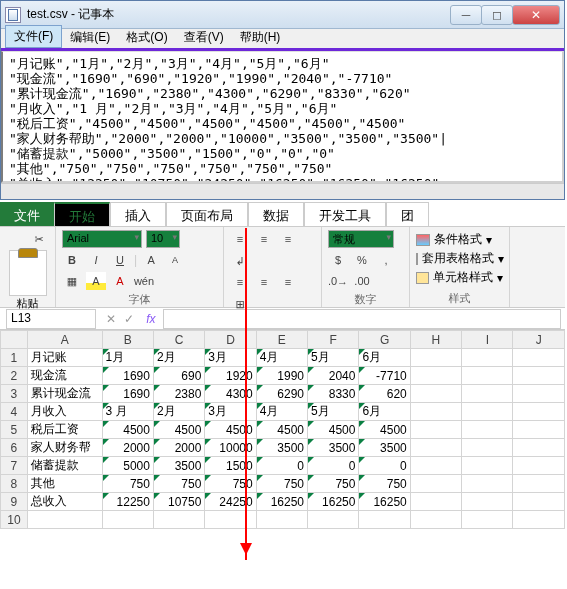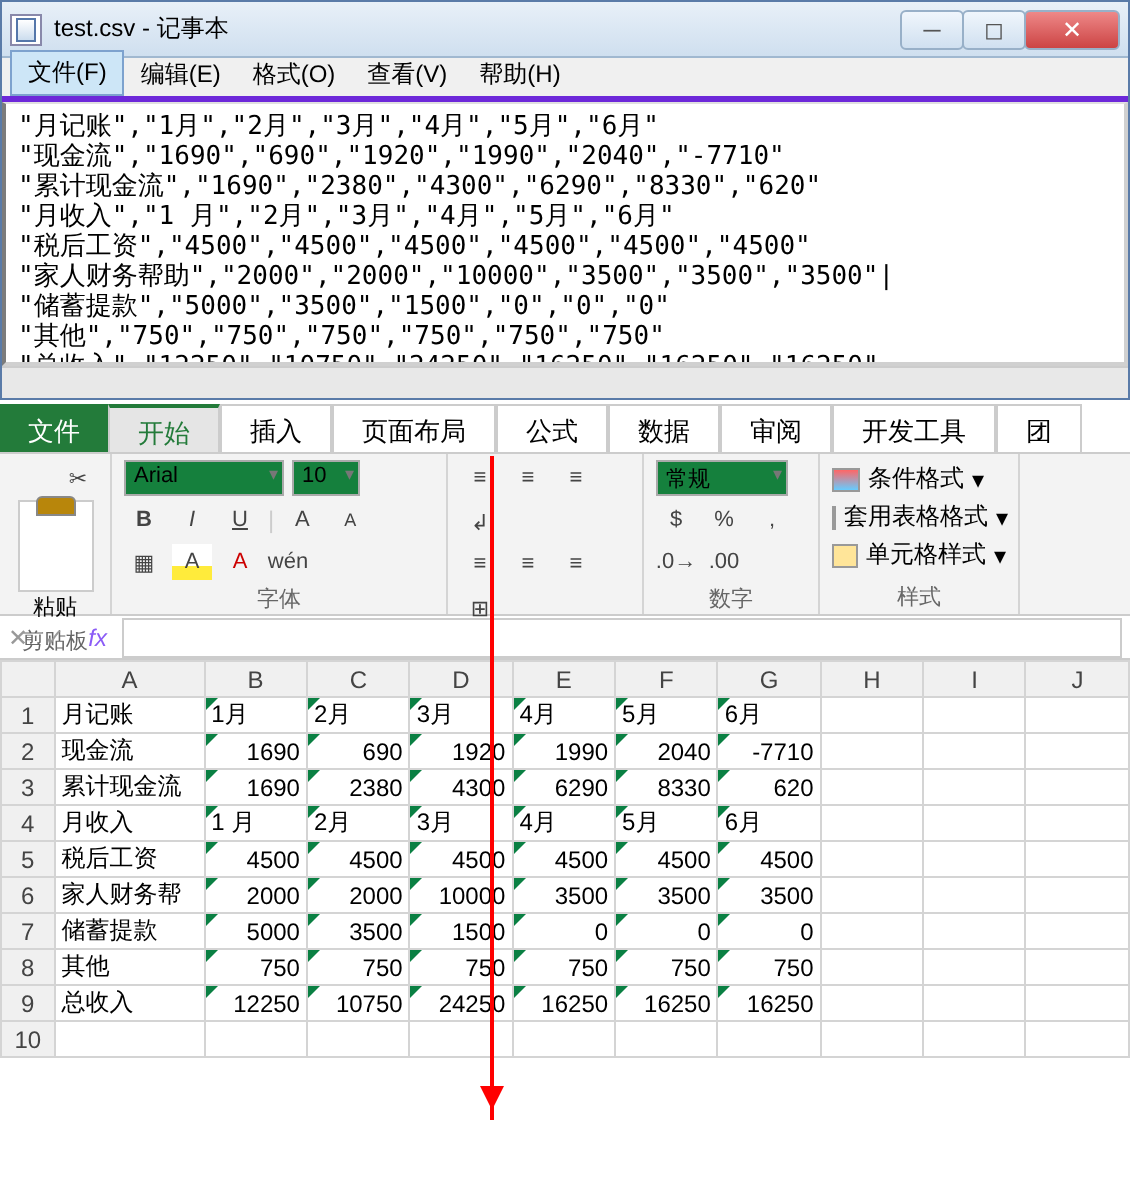--- a/index.html
+++ b/index.html
@@ -21,21 +21,21 @@
 .np-scroll{height:16px;background:#e8e8e8;border-top:1px solid #ccc}
 
 
 .arrow{position:absolute;left:245px;top:26px;width:2px;height:332px;background:red;z-index:50}
 .arrow::after{content:"";position:absolute;bottom:-1px;left:-5px;border:6px solid transparent;border-top:12px solid red}
 
 
 .excel{width:565px;position:relative;margin-top:2px}
 .ex-tabrow{height:24px;background:#fff;display:flex;}
 .ex-tab{padding:4px 14px 3px;border:1px solid #ccc;border-bottom:none;background:#fff;font-size:13px}
-.ex-tab.active{background:#e5e5e5;color:#237b3a;border-top:2px solid #237b3a}
+.ex-tab.active{background:#000000;color:#237b3a;border-top:2px solid #237b3a}
 .ex-filetab{background:#237b3a;color:#fff;padding:5px 14px;font-size:13px}
 .ex-ribbon{height:82px;background:#f3f3f3;border-top:1px solid #ccc;border-bottom:1px solid #ccc;display:flex}
 .ex-group{border-right:1px solid #d4d4d4;padding:3px 6px 1px;display:flex;flex-direction:column;justify-content:space-between}
 .ex-group-label{text-align:center;color:#666;font-size:11px;padding-top:2px}
 .ex-g1{width:56px}
 .ex-g2{width:168px}
 .ex-g3{width:98px}
 .ex-g4{width:88px}
 .ex-g5{width:100px}
 .paste-big{width:38px;height:46px;background:#fff;border:1px solid #ccc;margin:2px auto 0;position:relative}
@@ -94,23 +94,21 @@
   <div class="np-scroll"></div>
 </div>
 
 <div class="excel">
   <div class="arrow"></div>
   <div class="ex-tabrow">
     <span class="ex-filetab">文件</span>
     <span class="ex-tab active">开始</span>
     <span class="ex-tab">插入</span>
     <span class="ex-tab">页面布局</span>
-    <span class="ex-tab">公式</span>
     <span class="ex-tab">数据</span>
-    <span class="ex-tab">审阅</span>
     <span class="ex-tab">开发工具</span>
     <span class="ex-tab">团</span>
   </div>
 
   <div class="ex-ribbon">
     <div class="ex-group ex-g1">
       <div>
         <div class="mini-row" style="justify-content:flex-end">
             <span class="mini-btn">✂</span>
           </div>
@@ -184,20 +182,21 @@
       <div>
         <div class="style-row"><span class="sicon" style="background:linear-gradient(#f66,#6cf)"></span><span>条件格式</span> ▾</div>
         <div class="style-row"><span class="sicon" style="background:#b4d7a8"></span><span>套用表格格式</span> ▾</div>
         <div class="style-row"><span class="sicon" style="background:#ffe599"></span><span>单元格样式</span> ▾</div>
       </div>
       <div class="ex-group-label">样式</div>
     </div>
   </div>
 
   <div class="ex-cellbar">
+    <div class="namebox">L13</div>
     <span style="padding:0 4px;color:#999">✕</span>
     <span style="padding:0 4px;color:#999">✓</span>
     <span class="fx">fx</span>
     <div class="formulabox"></div>
   </div>
 
   <div class="ex-grid">
     <table id="grid">
         <tbody>
           <tr>
@@ -248,21 +247,21 @@
             <td class="green-tri num">6290</td>
             <td class="green-tri num">8330</td>
             <td class="green-tri num">620</td>
             <td class=""></td>
             <td class=""></td>
             <td class=""></td>
           </tr>
           <tr>
             <td class="rowh">4</td>
             <td class="">月收入</td>
-            <td class="green-tri">1 月</td>
+            <td class="green-tri">3 月</td>
             <td class="green-tri">2月</td>
             <td class="green-tri">3月</td>
             <td class="green-tri">4月</td>
             <td class="green-tri">5月</td>
             <td class="green-tri">6月</td>
             <td class=""></td>
             <td class=""></td>
             <td class=""></td>
           </tr>
           <tr>

